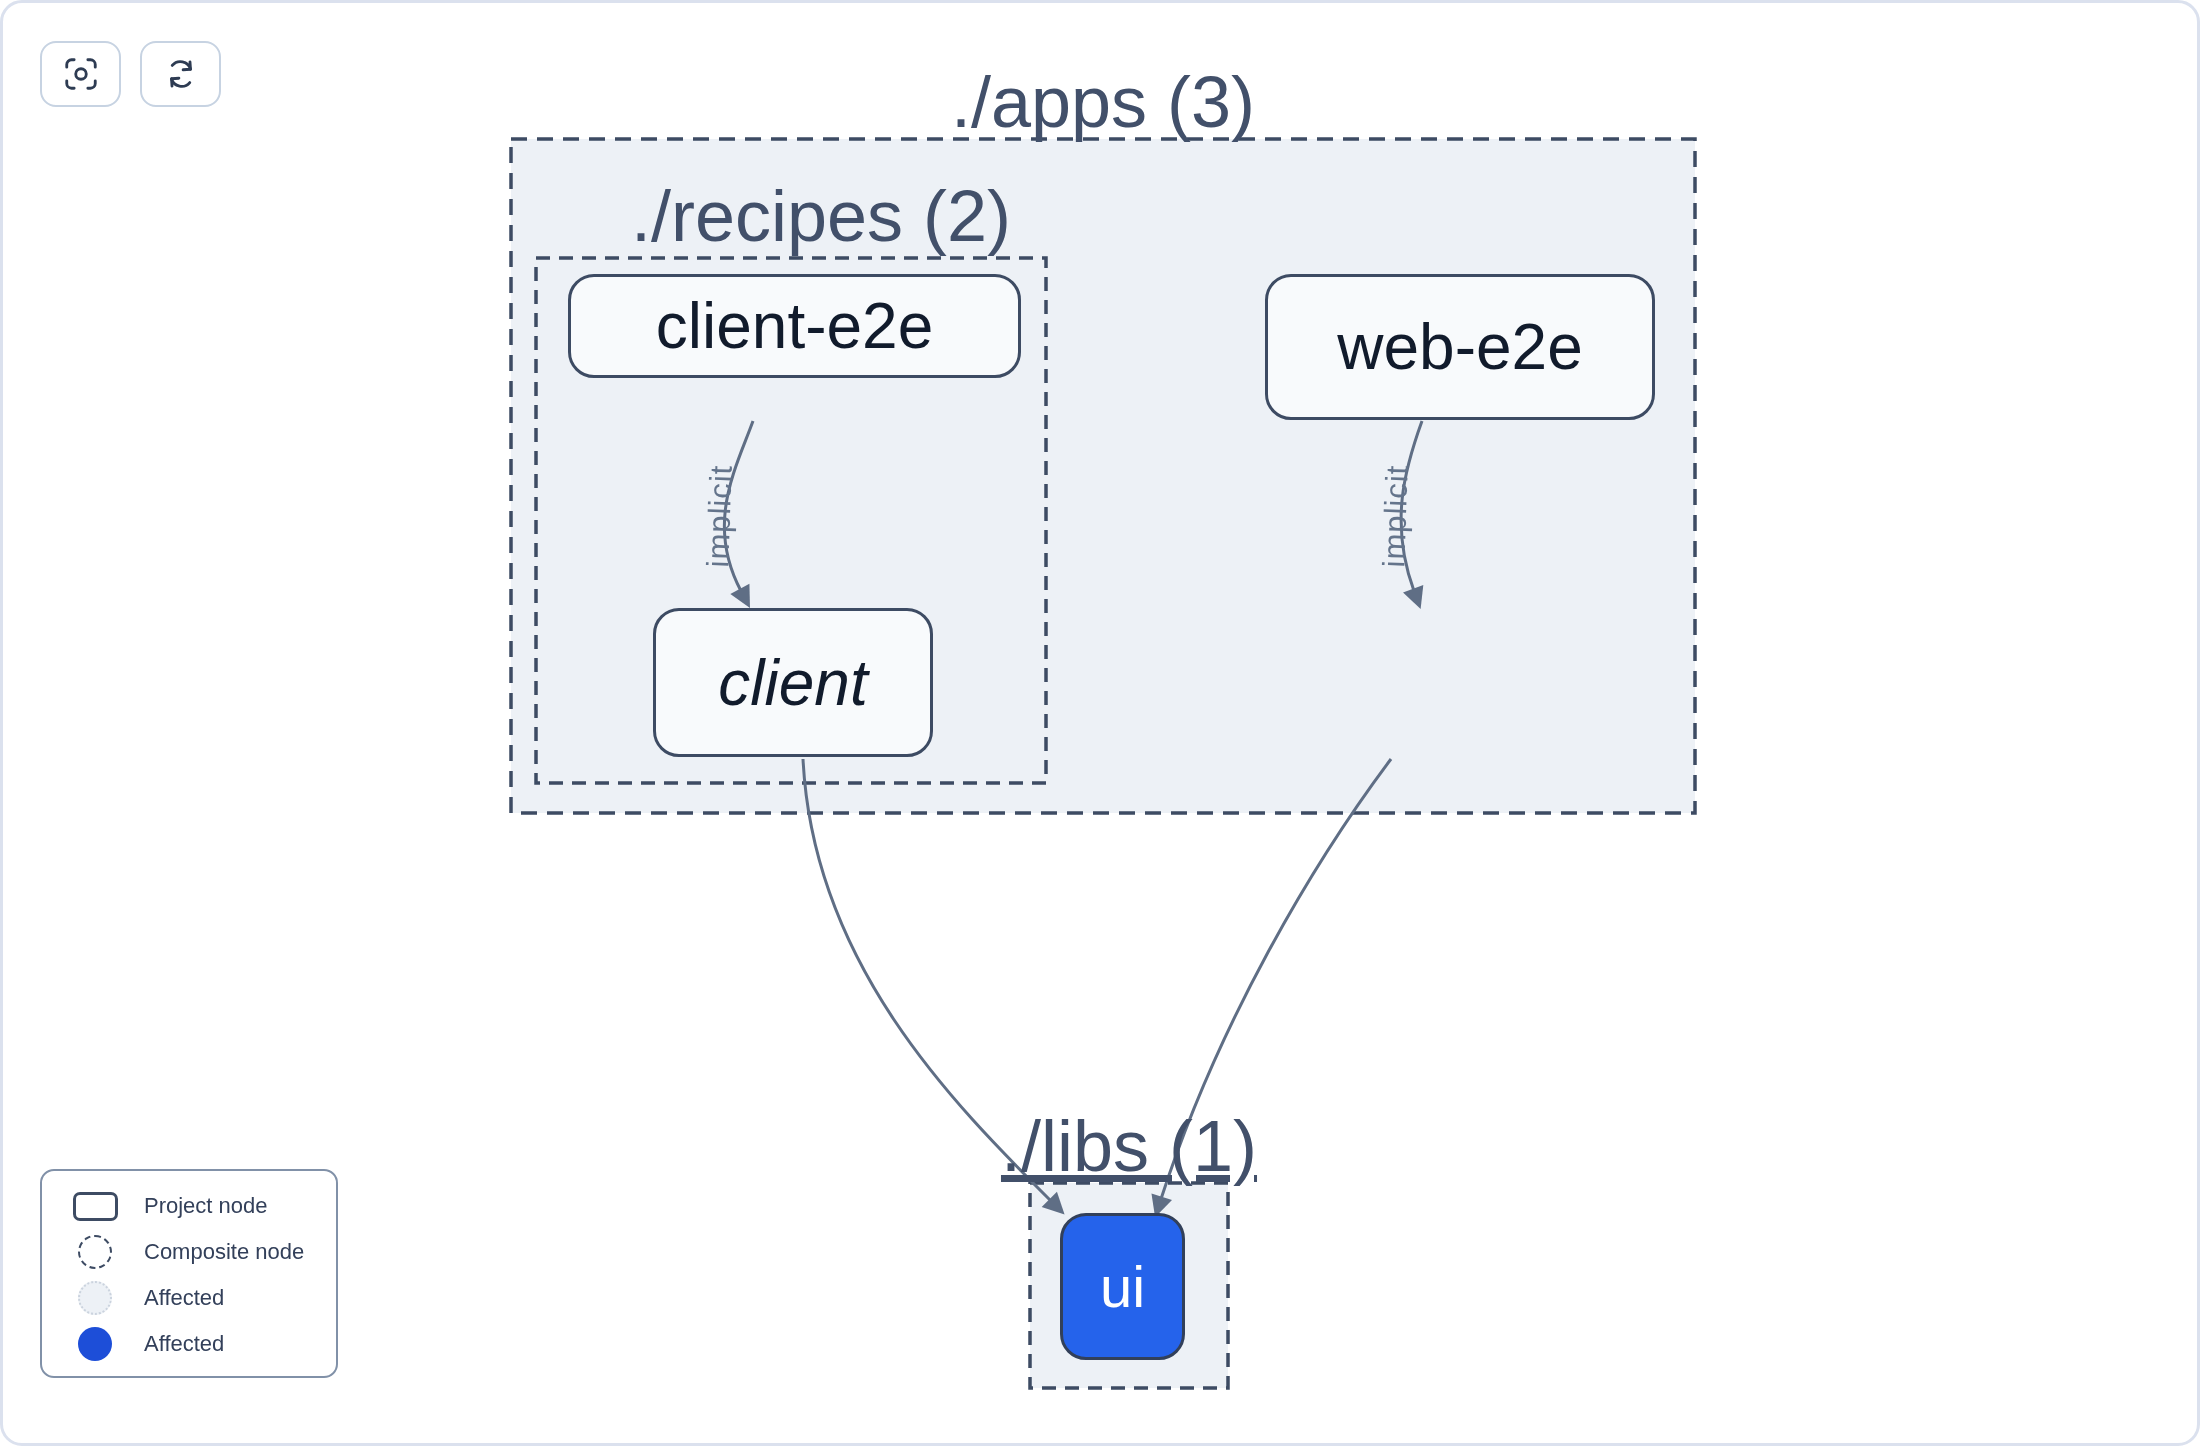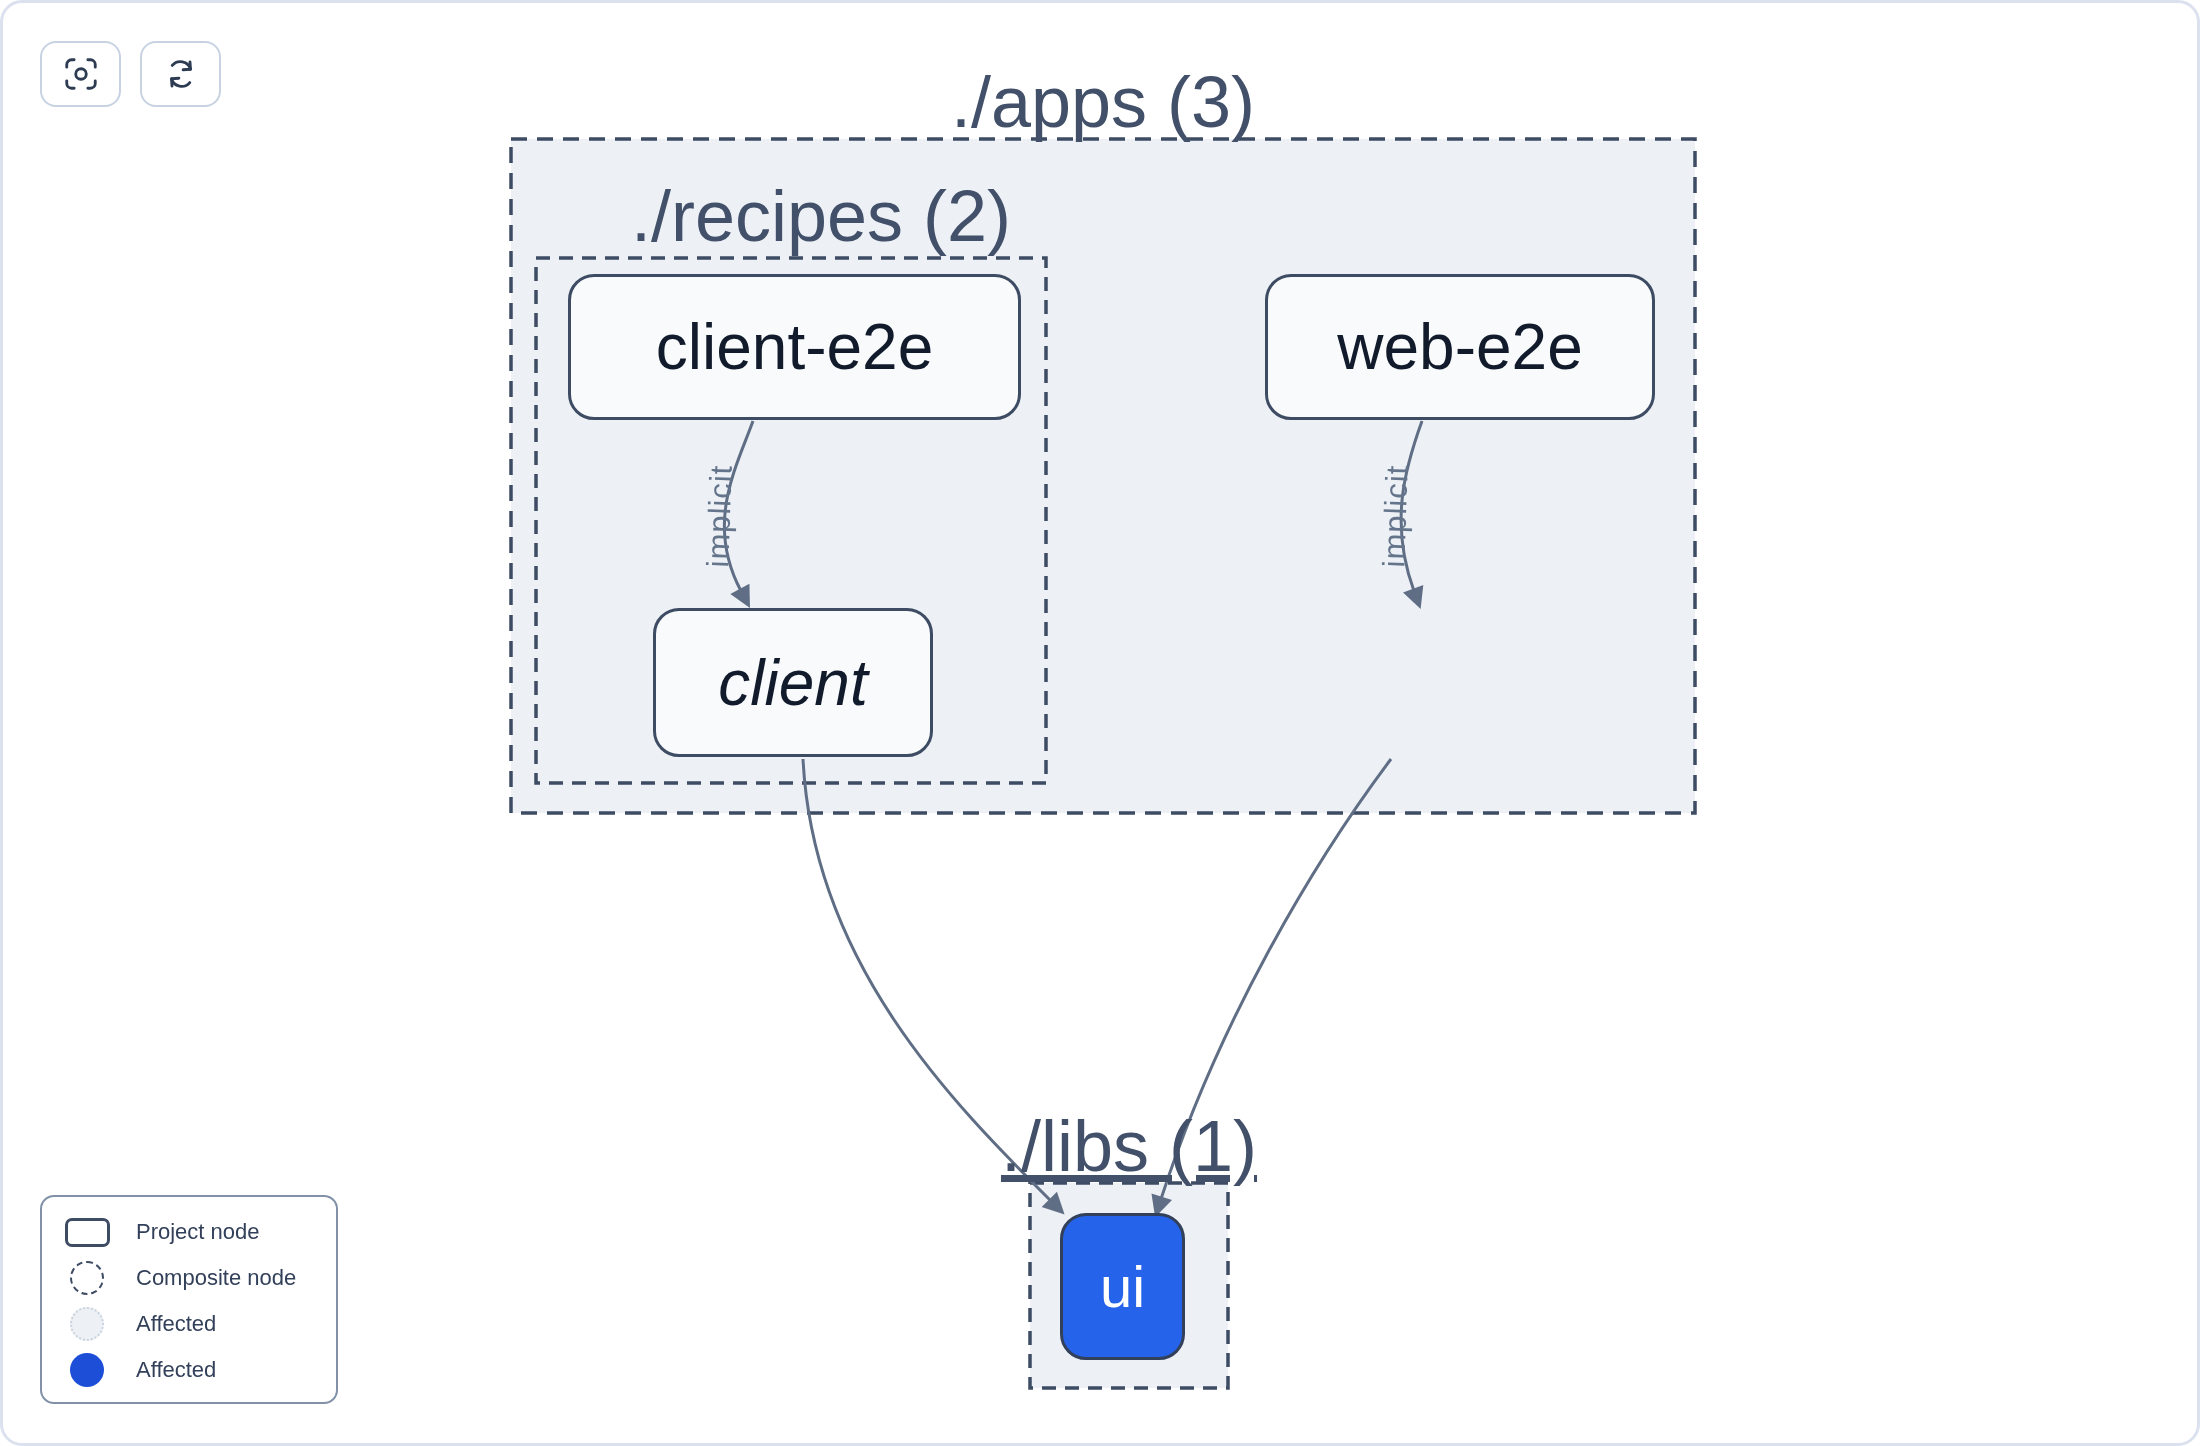--- a/index.html
+++ b/index.html
@@ -57,39 +57,39 @@
   #label-apps{left:1100px;top:58px;}
   #label-recipes{left:787px;top:172px;margin-left:31px;}
   #label-libs{left:1126px;top:1102px;text-decoration:underline;}
 
   .node{
     position:absolute;display:flex;align-items:center;justify-content:center;
     background:var(--node-fill);border:3px solid var(--node-border);
     border-radius:26px;font-size:64px;color:var(--node-text);
     cursor:pointer;z-index:3;white-space:nowrap;
   }
-  #node-client-e2e{left:565px;top:271px;width:453px;height:146px;}
+  #node-client-e2e{left:565px;top:271px;width:453px;height:104px;}
   #node-web-e2e{left:1262px;top:271px;width:390px;height:146px;}
   #node-client{left:650px;top:605px;width:280px;height:149px;font-style:italic;}
   #node-web{left:1348px;top:605px;width:229px;height:149px;}
   #node-ui{left:1057px;top:1210px;width:125px;height:147px;
     background:var(--touched-fill);color:var(--touched-text);
     border-color:#32405a;font-size:58px;}
 
   .edge-label{
     position:absolute;font-size:31px;color:var(--edge-label-text);
     white-space:nowrap;z-index:2;letter-spacing:1px;
   }
   #edge-label-1{left:717px;top:513px;transform:translate(-50%,-50%) rotate(-88deg);}
   #edge-label-2{left:1393px;top:513px;transform:translate(-50%,-50%) rotate(-88deg);}
 
   .legend{
-    position:absolute;left:37px;top:1192px;width:298px;height:209px;
+    position:absolute;left:37px;top:1166px;width:298px;height:209px;
     background:#fff;border:2px solid var(--legend-border);border-radius:14px;
-    padding:12px 0 0 22px;z-index:5;
+    padding:12px 0 0 30px;z-index:5;
   }
   .legend-row{display:flex;align-items:center;height:46px;}
   .swatch-col{width:46px;display:flex;justify-content:center;margin-right:26px;}
   .swatch-project{width:45px;height:29px;border:3px solid var(--node-border);border-radius:7px;background:#fff;}
   .swatch-composite{width:34px;height:34px;border:2.6px dashed var(--node-border);border-radius:50%;background:#fff;}
   .swatch-affected{width:34px;height:34px;border:2px dotted var(--affected-border);border-radius:50%;background:var(--affected-fill);}
   .swatch-touched{width:34px;height:34px;border-radius:50%;background:var(--legend-touched);}
   .legend-label{font-size:22px;color:var(--legend-text);}
 </style>
 </head>

